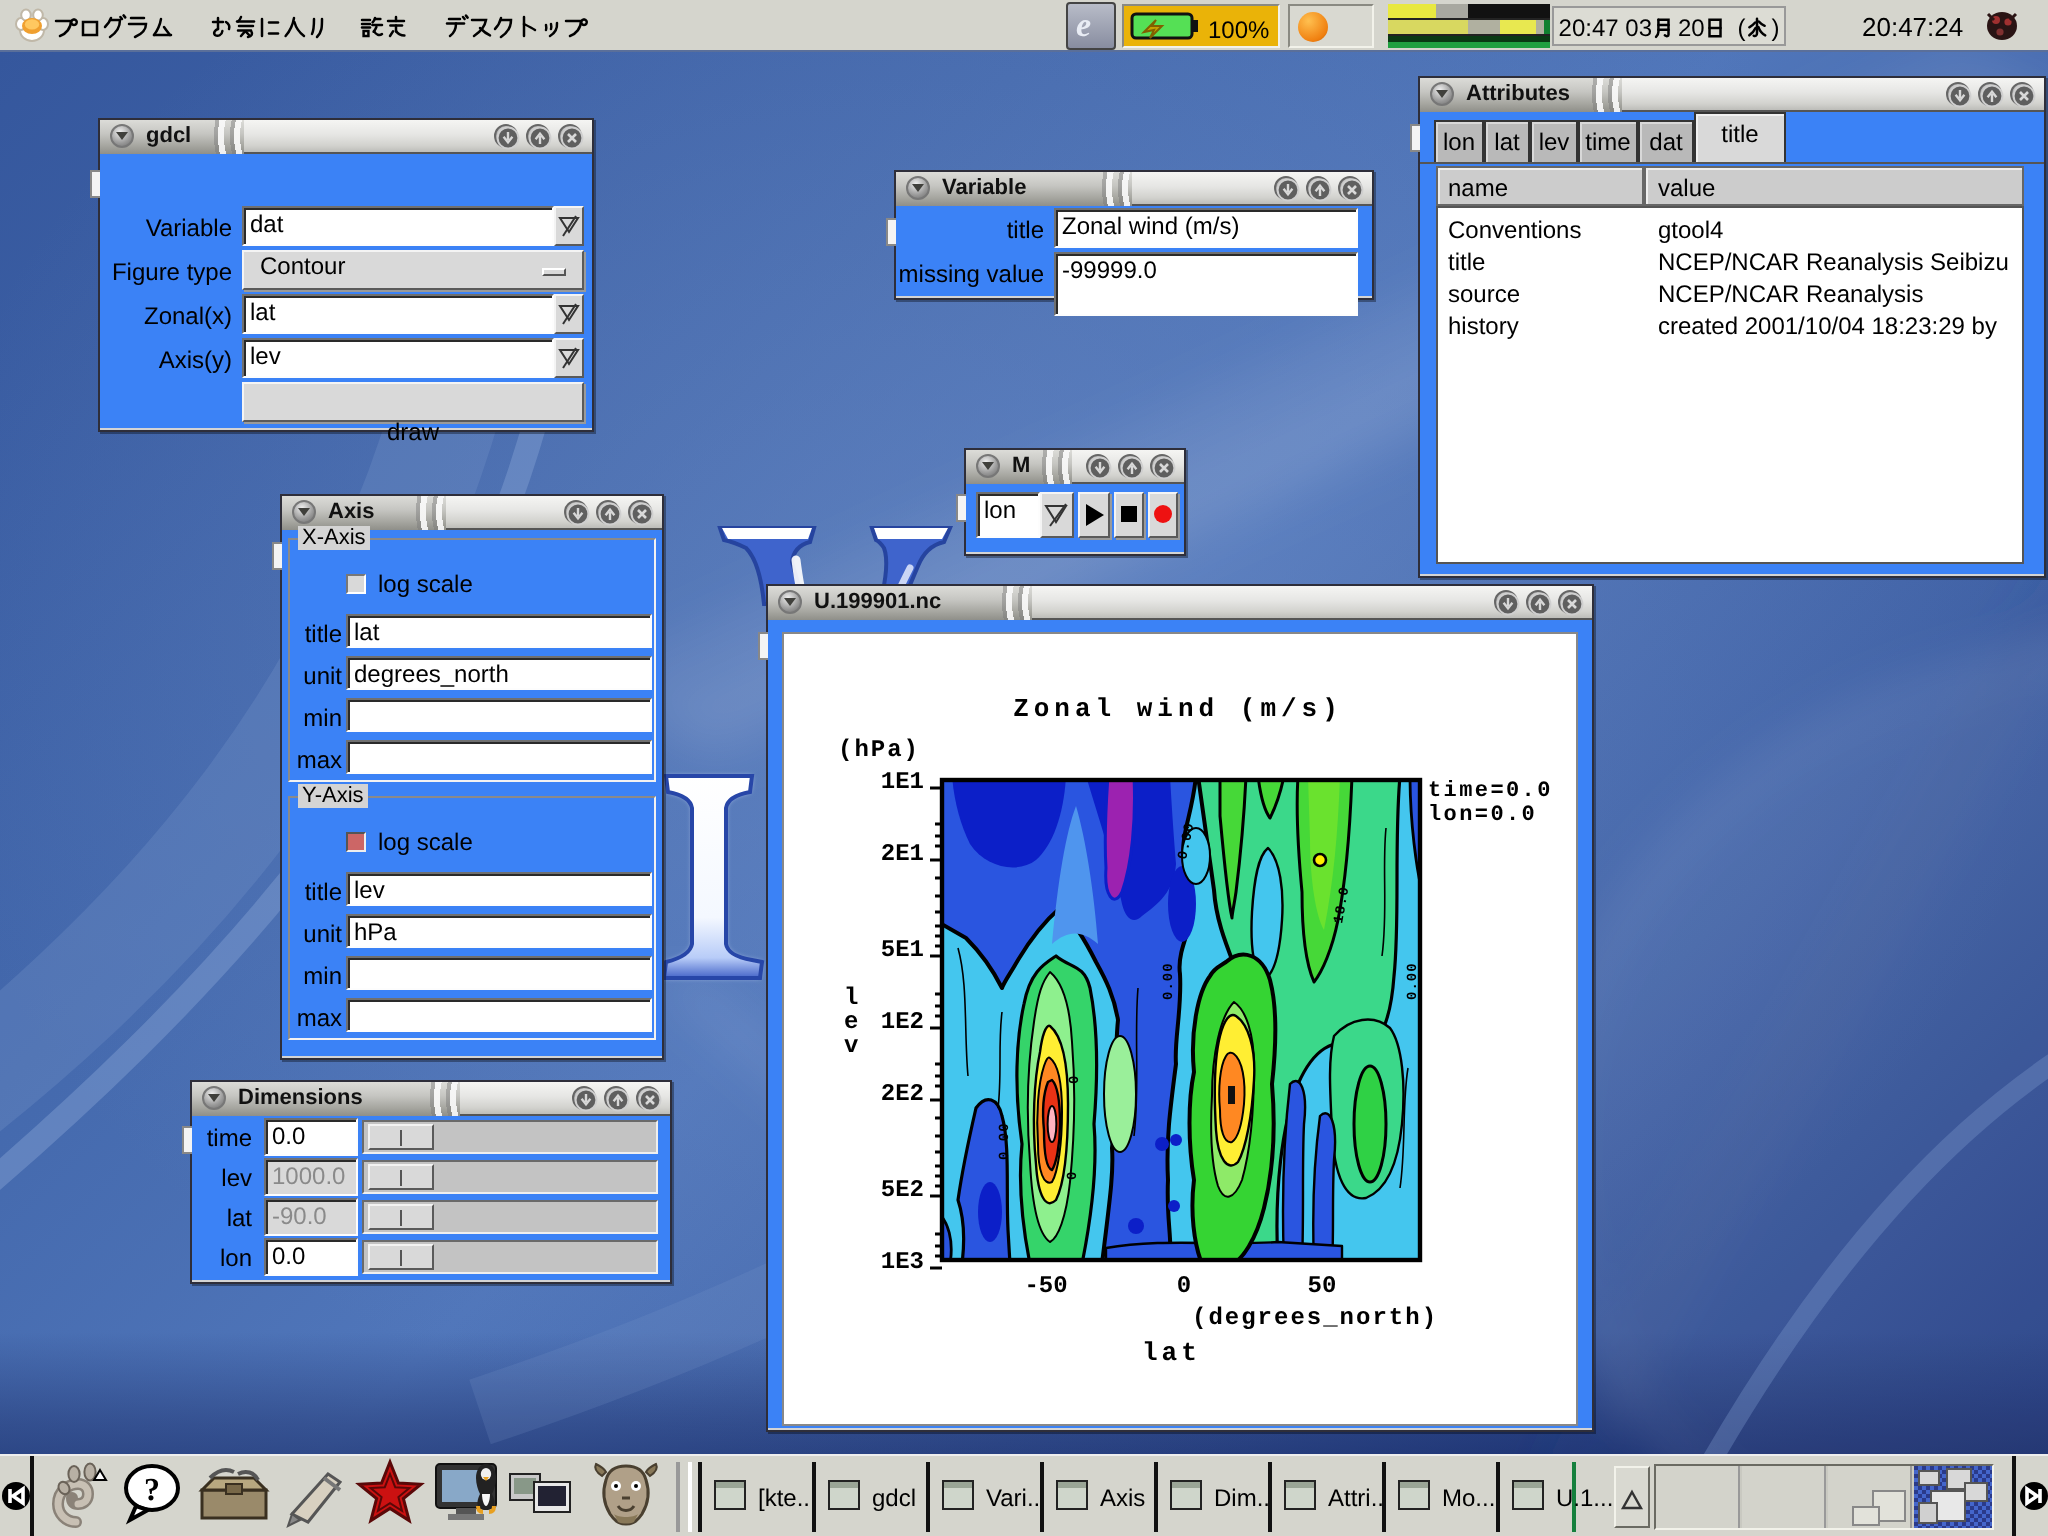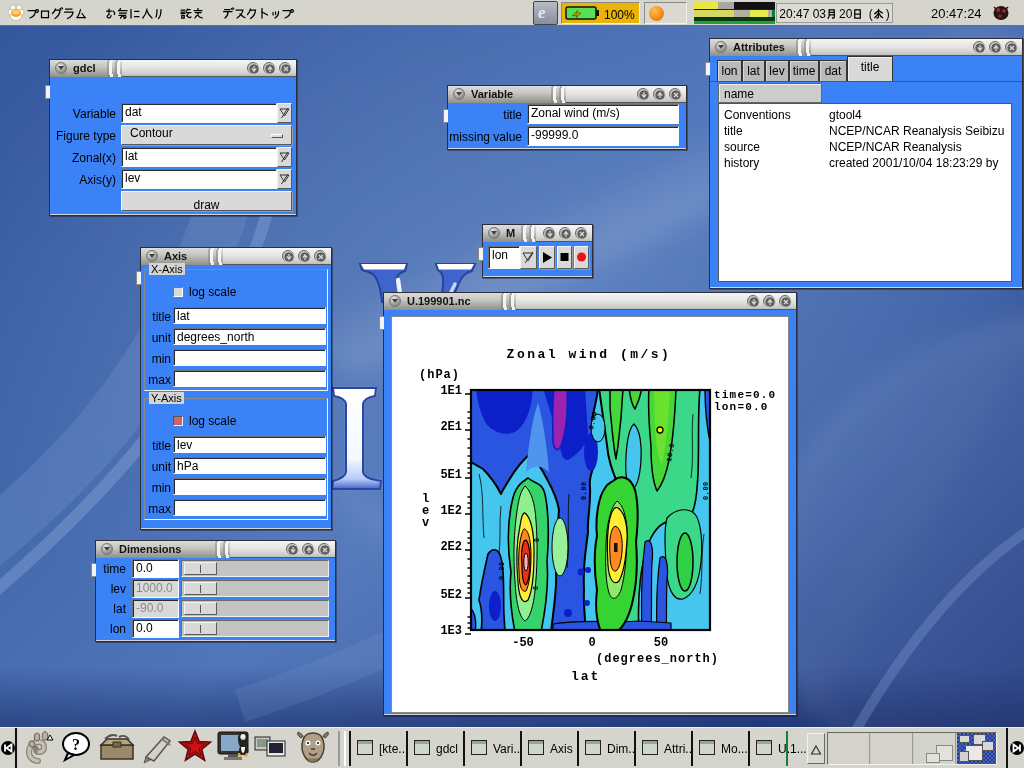--- a/index.html
+++ b/index.html
@@ -439,21 +439,21 @@
           </svg>
         </div>
     <span class="lbl" style="left:0;top:96px;width:66px;text-align:right">Axis(y)</span>
     <div class="ent" style="left:71px;top:92px;width:156px;height:20px">lev</div>
     <div class="arrbtn" style="left:227px;top:92px;width:15px;height:20px">
           <svg width="13" height="18" viewBox="0 0 13 18">
             <path d="M2 5h9l-4.5 7z" fill="#d9d9d9" stroke="#333" stroke-width="1"></path>
             <path d="M3.5 14L10 4" stroke="#333" stroke-width="1"></path>
           </svg>
         </div>
-    <div class="btn" style="left:71px;top:114px;width:171px;height:20px;padding-top:6px">draw</div>
+    <div class="btn" style="left:71px;top:114px;width:171px;height:20px;padding-top:17px">draw</div>
   </div>
 </div>
 
 <div class="win" style="left:447px;top:85px;width:240px;height:65px">
   <div class="tb">
         <span class="tbl" style="width:118px"></span>
         <span class="mbtn"></span>
         <span class="ttl">Variable</span>
     <span class="wbs">
           <span class="wb">
@@ -474,21 +474,21 @@
               <path d="M4 4l4 4M8 4l-4 4" stroke="#d8d8d8" stroke-width="1.3" fill="none"></path>
             </svg>
           </span>
         </span>
   </div>
   <div class="cl" style="height:45px">
     <div class="tab" style="top:6px"></div>
     <span class="lbl" style="left:0;top:5px;width:74px;text-align:right">title</span>
     <div class="ent" style="left:79px;top:1px;width:152px;height:20px">Zonal wind (m/s)</div>
     <span class="lbl" style="left:0;top:27px;width:74px;text-align:right">missing value</span>
-    <div class="ent" style="left:79px;top:23px;width:152px;height:20px">-99999.0</div>
+    <div class="ent" style="left:79px;top:23px;width:152px;height:32px">-99999.0</div>
   </div>
 </div>
 
 <div class="win" style="left:709px;top:38px;width:314px;height:251px">
   <div class="tb">
         <span class="tbl" style="width:101px"></span>
         <span class="mbtn"></span>
         <span class="ttl">Attributes</span>
     <span class="wbs">
           <span class="wb">
@@ -515,20 +515,21 @@
     <div class="tab" style="top:6px"></div>
     <div class="tabbar" style="position:absolute;left:0;top:0;width:312px;height:26px">
       <span class="ftab" style="left:7px;width:25px">lon</span>
       <span class="ftab" style="left:32px;width:23px">lat</span>
       <span class="ftab" style="left:55px;width:24px">lev</span>
       <span class="ftab" style="left:79px;width:30px">time</span>
       <span class="ftab" style="left:109px;width:28px">dat</span>
       <span class="ftab sel" style="left:137px;width:46px">title</span>
     </div>
     <div style="position:absolute;left:8px;top:27px;width:104px;height:20px;background:#ccc;border:1px solid #666;box-shadow:inset 1px 1px 0 #eee;font-size:12px;padding:3px 0 0 5px">name</div>
+    <div style="position:absolute;left:112px;top:27px;width:190px;height:20px;background:#ccc;border:1px solid #666;box-shadow:inset 1px 1px 0 #eee;font-size:12px;padding:3px 0 0 6px">value</div>
     <div style="position:absolute;left:8px;top:47px;width:294px;height:179px;background:#fff;border:1px solid #555;overflow:hidden;font-size:12px">
       <span style="position:absolute;left:5px;top:4px">Conventions</span>
           <span style="position:absolute;left:110px;top:4px">gtool4</span>
       <span style="position:absolute;left:5px;top:20px">title</span>
           <span style="position:absolute;left:110px;top:20px;white-space:nowrap">NCEP/NCAR Reanalysis Seibizu</span>
       <span style="position:absolute;left:5px;top:36px">source</span>
           <span style="position:absolute;left:110px;top:36px;white-space:nowrap">NCEP/NCAR Reanalysis</span>
       <span style="position:absolute;left:5px;top:52px">history</span>
           <span style="position:absolute;left:110px;top:52px;white-space:nowrap">created 2001/10/04 18:23:29 by</span>
     </div>

